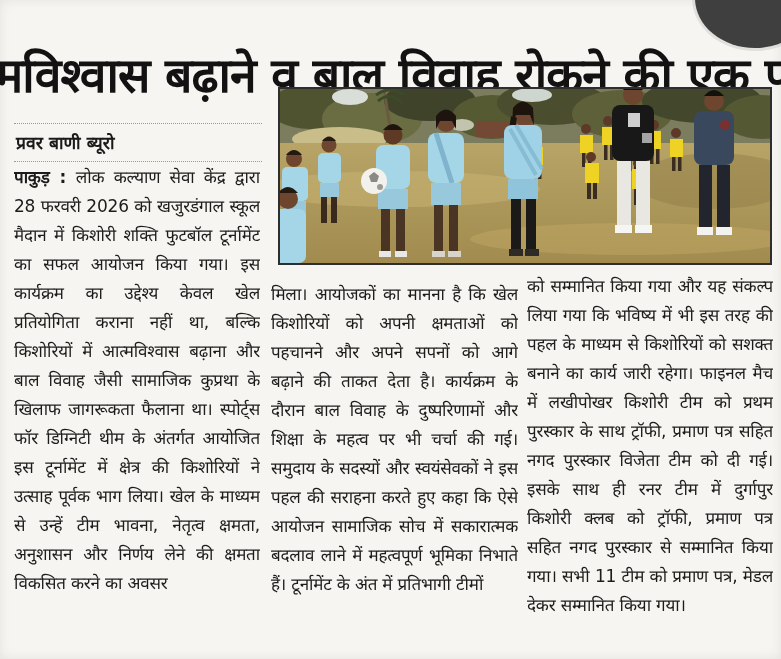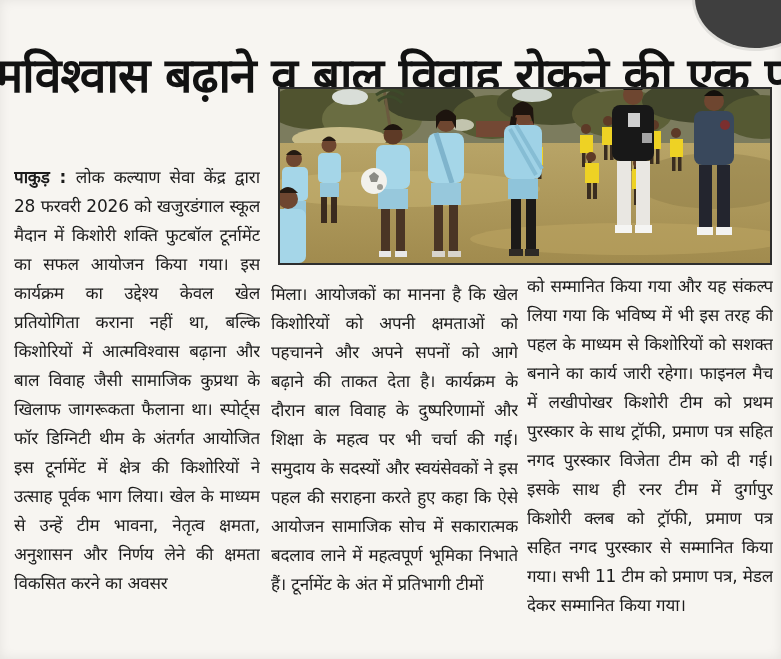--- a/index.html
+++ b/index.html
@@ -63,20 +63,23 @@
 </head>
 <body>
 
 <div class="clip">
 
   <div class="corner-blob" style="background: rgb(63, 63, 63);"></div>
 
   <h1 class="headline" style="color: rgb(18, 18, 18);">आत्मविश्वास बढ़ाने व बाल विवाह रोकने की एक पहल</h1>
 
 
+  <div class="byline-wrap">
+    <span>प्रवर बाणी ब्यूरो</span>
+  </div>
 
   <div class="photo">
     <svg viewBox="0 0 490 174" preserveAspectRatio="none">
       <defs>
         <linearGradient id="fieldg" x1="0" y1="0" x2="0" y2="1">
           <stop offset="0" stop-color="#b8a467"></stop>
           <stop offset="1" stop-color="#a18b4e"></stop>
         </linearGradient>
       </defs>
 

